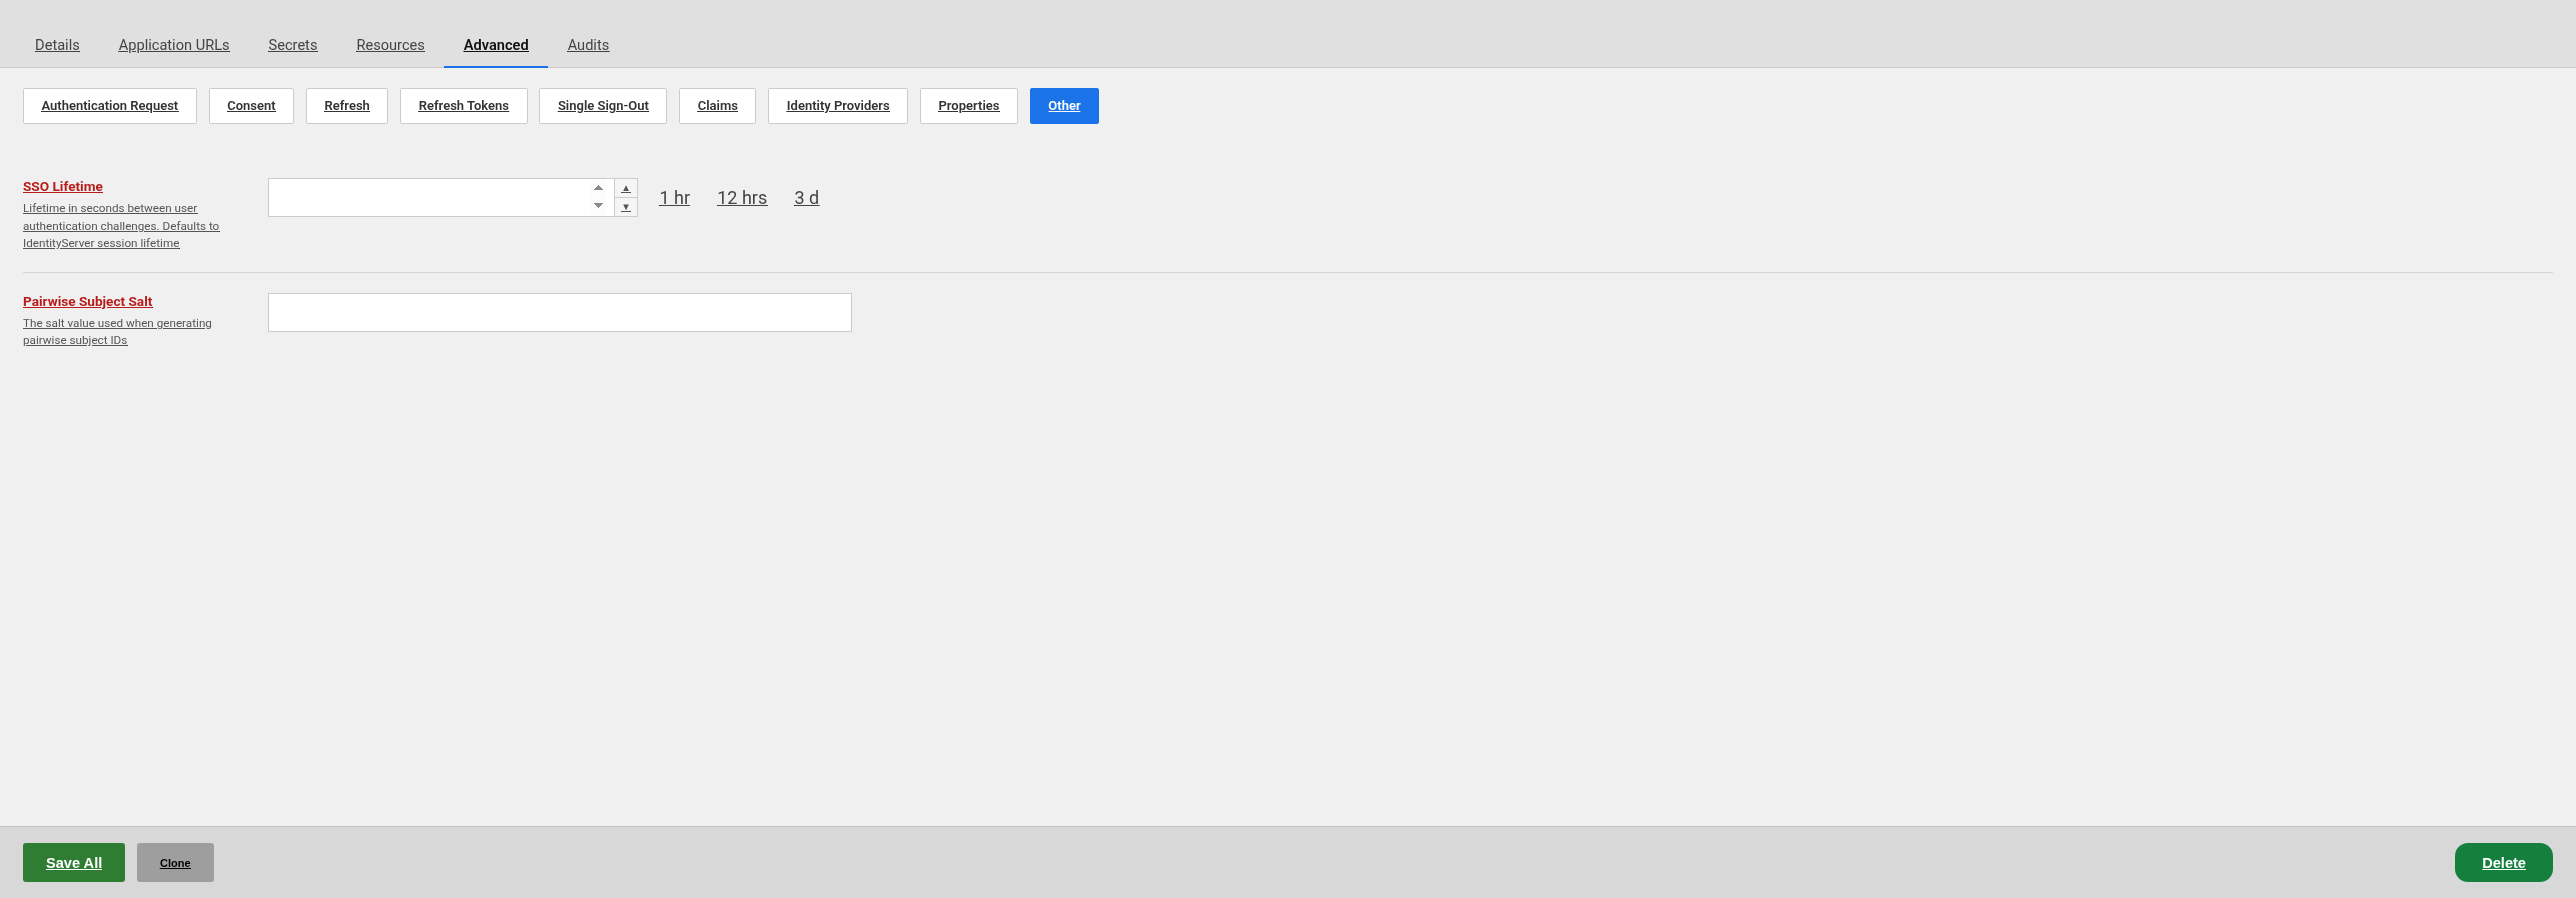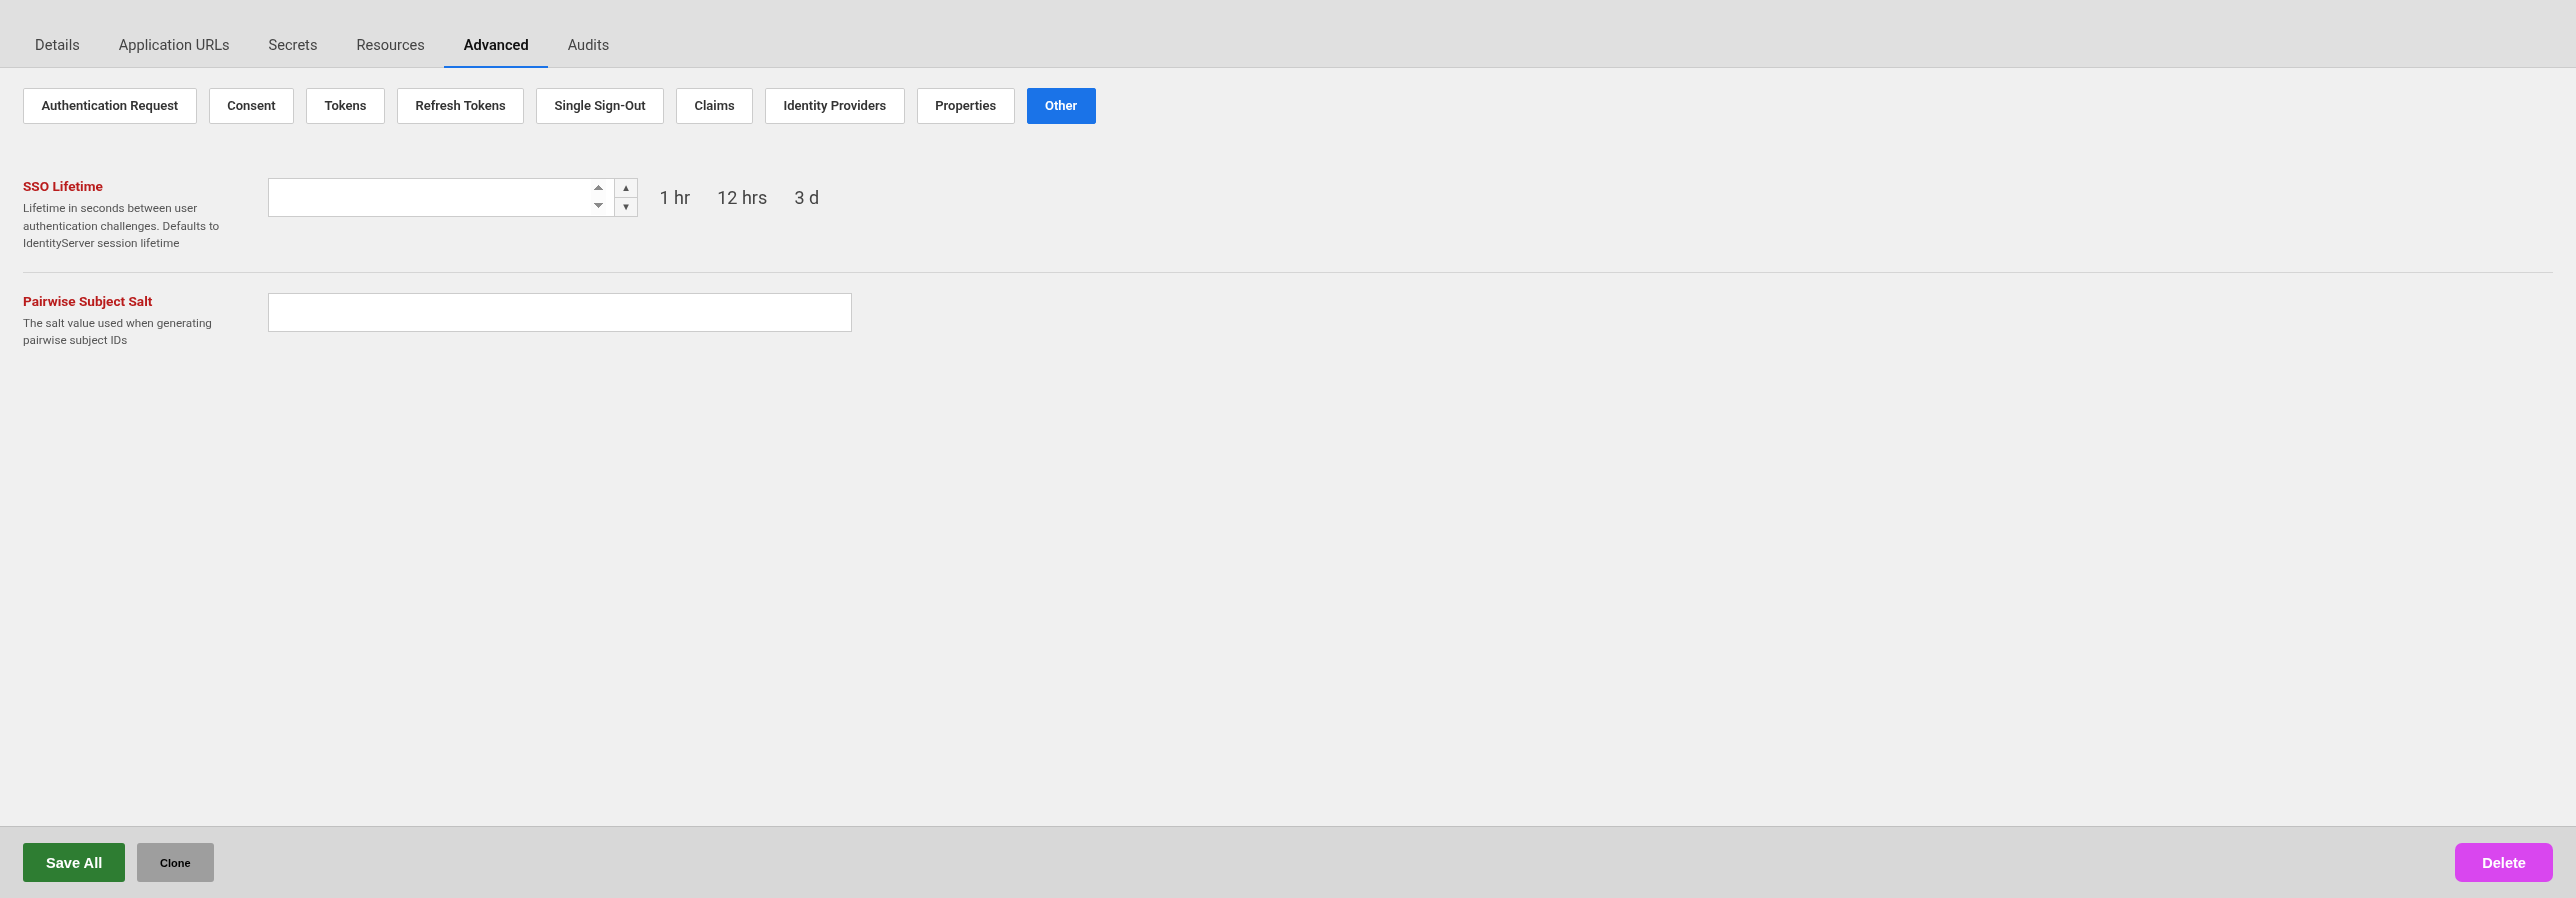--- a/index.html
+++ b/index.html
@@ -1,15 +1,15 @@
 <!DOCTYPE html>
 <html><head>
   <meta charset="utf-8">
   <style>
-    * { box-sizing: border-box; margin: 0; padding: 0; }
+    * { box-sizing: border-box; margin: 0; padding: 0; text-decoration: underline; }
     body {
       font-family: -apple-system, BlinkMacSystemFont, 'Segoe UI', Roboto, sans-serif;
       background: #e8e8e8;
       min-height: 100vh;
       display: flex;
       flex-direction: column;
     }
 
     
     .top-nav {
@@ -199,48 +199,48 @@
       background: #9e9e9e;
       color: #000000;
       border: none;
       padding: 11.7px 23px;
       font-size: 11px;
       font-weight: 600;
       cursor: pointer;
       border-radius: 2.9px;
     }
     .btn-delete {
-      background: #d946ef;
+      background: #15803d;
       color: #fff;
       border: none;
       padding: 11.7px 27px;
       font-size: 14.6px;
       font-weight: 600;
       cursor: pointer;
-      border-radius: 7px;
+      border-radius: 13px;
     }
   </style>
 </head>
 <body>
 
 <nav class="top-nav">
 <div class="top-nav-tab">Details</div>
     <div class="top-nav-tab">Application URLs</div>
     <div class="top-nav-tab">Secrets</div>
     <div class="top-nav-tab">Resources</div>
     <div class="top-nav-tab active">Advanced</div>
     <div class="top-nav-tab">Audits</div>
   </nav>
 
 <div class="main-content">
 
   <div class="sub-tabs">
   <div class="sub-tab">Authentication Request</div>
       <div class="sub-tab">Consent</div>
-      <div class="sub-tab">Tokens</div>
+      <div class="sub-tab">Refresh</div>
       <div class="sub-tab">Refresh Tokens</div>
       <div class="sub-tab">Single Sign-Out</div>
       <div class="sub-tab">Claims</div>
       <div class="sub-tab">Identity Providers</div>
       <div class="sub-tab">Properties</div>
       <div class="sub-tab active">Other</div>
     </div>
 
   <div class="form-section">
     <div class="field-label-group">

